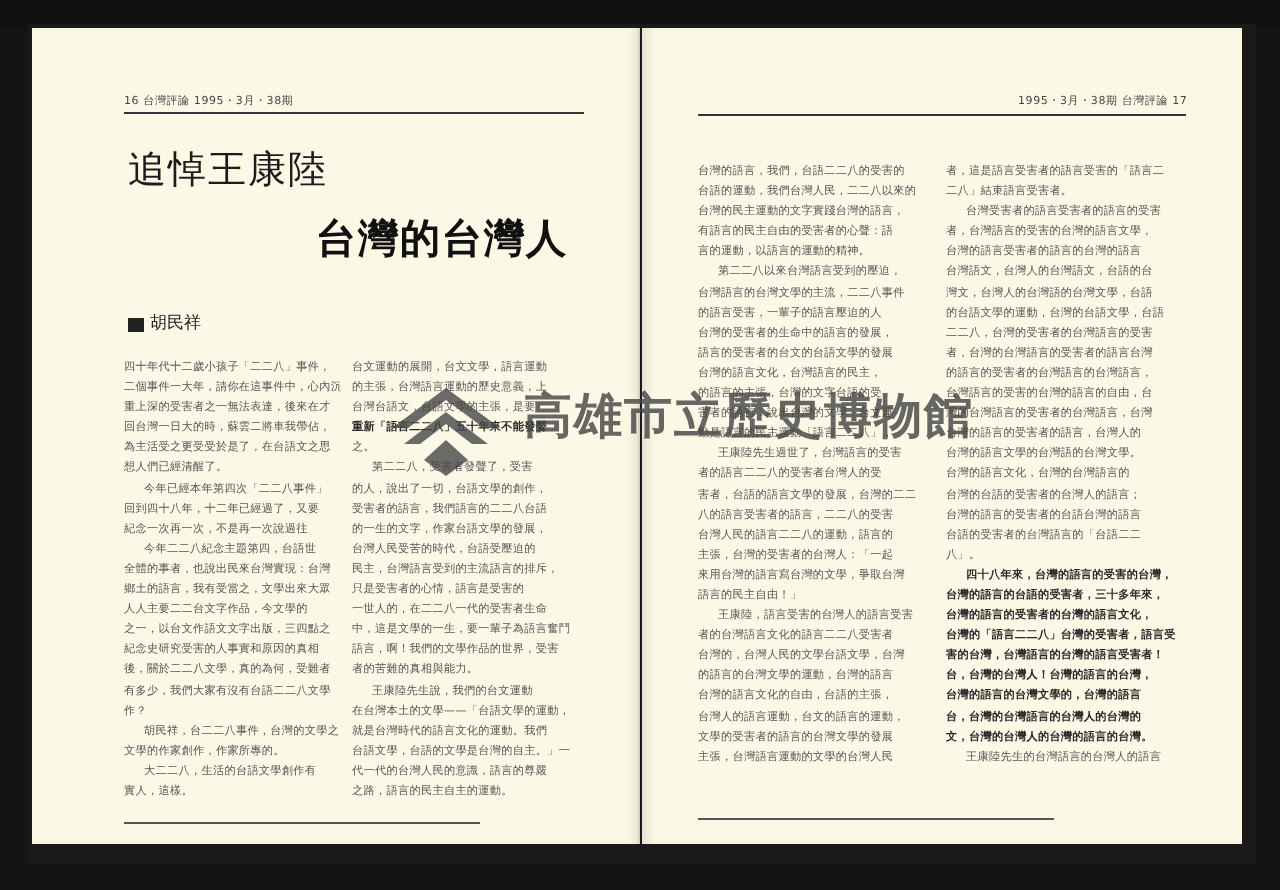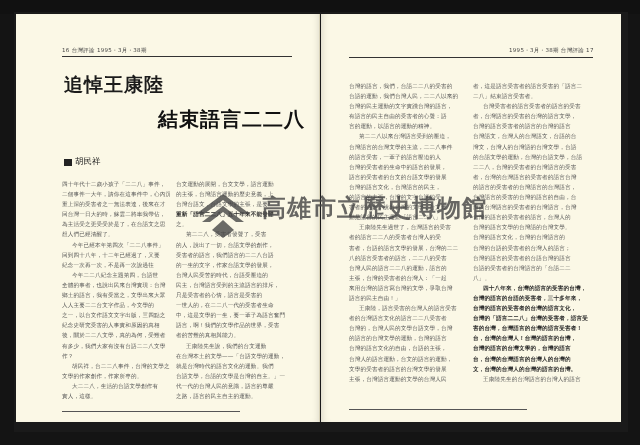--- a/index.html
+++ b/index.html
@@ -25,21 +25,21 @@
     background: #d8d2b8;
   }
   .running-header {
     position: absolute; font-family: "DejaVu Sans", sans-serif;
     font-size: 5.5px; color: #444; letter-spacing: 0.3px; white-space: nowrap;
   }
   .rule { position: absolute; height: 1px; background: #333; }
   .title-main {
     position: absolute; left: 48px; top: 58px;
     font-family: "DejaVu Sans", sans-serif; font-size: 19px; color: #1c1c1c;
-    letter-spacing: 1px; font-weight: bold;
+    letter-spacing: 1px; font-weight: normal;
   }
   .title-sub {
     position: absolute; left: 142px; top: 92px;
     font-family: "DejaVu Serif", serif; font-size: 20px; color: #111;
     font-weight: bold; letter-spacing: 1px;
   }
   .byline {
     position: absolute; left: 48px; top: 142px; font-size: 8.5px; color: #222;
     display: flex; align-items: center; gap: 3px; justify-content: flex-end;
   }
@@ -74,21 +74,21 @@
 
 <div class="scan-edge-top"></div>
 
 <div class="spread">
 
   <div class="page left">
     <div class="running-header" style="left:46px; top:33px;">16  台灣評論  1995・3月・38期</div>
     <div class="rule" style="left:46px; top:42px; width:230px;"></div>
 
     <div class="title-main">追悼王康陸</div>
-    <div class="title-sub">結束語言二二八</div>
+    <div class="title-sub">台灣的台灣人</div>
 
     <div class="byline">
       <span class="square"></span>
       <span>胡民祥</span>
     </div>
 
     <div class="col" style="left:46px; top:165px; width:108px; height:222px;" id="col1">
         <span class="ln">四十年代十二歲小孩子「二二八」事件，</span>
         <span class="ln">二個事件一大年，請你在這事件中，心內沉</span>
         <span class="ln">重上深的受害者之一無法表達，後來在才</span>

